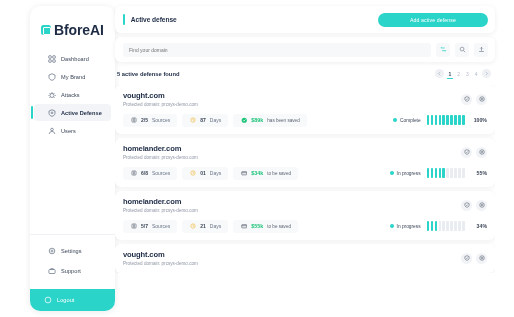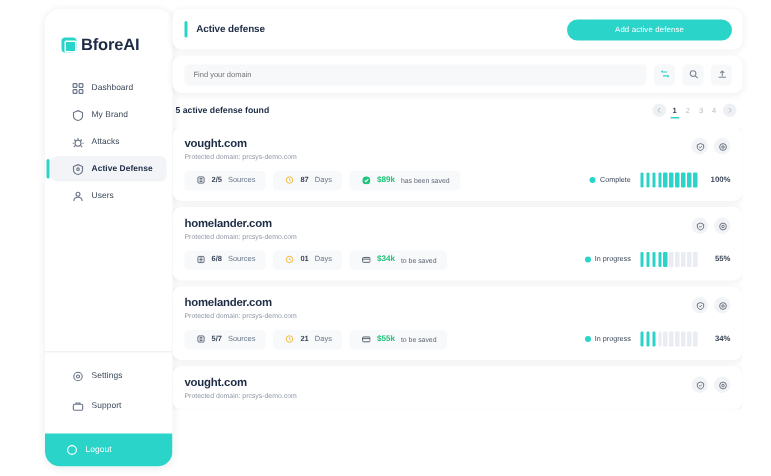--- a/index.html
+++ b/index.html
@@ -44,21 +44,21 @@
   }
   .brand-mark::before {
     content: "";
     position: absolute;
     left: 2px; top: 2px;
     width: 6px; height: 6px;
     border: 1.2px solid #ffffff;
     border-radius: 1px;
   }
   .brand-name {
-    font-size: 11px;
+    font-size: 14px;
     font-weight: bold;
     color: #1d2b45;
     letter-spacing: -0.1px;
   }
 
   .nav {
     margin-top: 10px;
     display: flex;
     flex-direction: column;
     gap: 1px;
@@ -279,21 +279,21 @@
   }
   .card {
     background: #ffffff;
     border-radius: 6px;
     box-shadow: 0 1px 5px rgba(25,35,60,0.07);
     padding: 6px 8px 7px 8px;
     flex: 0 0 auto;
   }
   .card-top {
     display: flex;
-    align-items: flex-start;
+    align-items: center;
   }
   .domain {
     font-size: 7.6px;
     font-weight: bold;
     color: #1d2b45;
     letter-spacing: -0.15px;
     line-height: 9px;
   }
   .protected {
     font-size: 4.6px;

